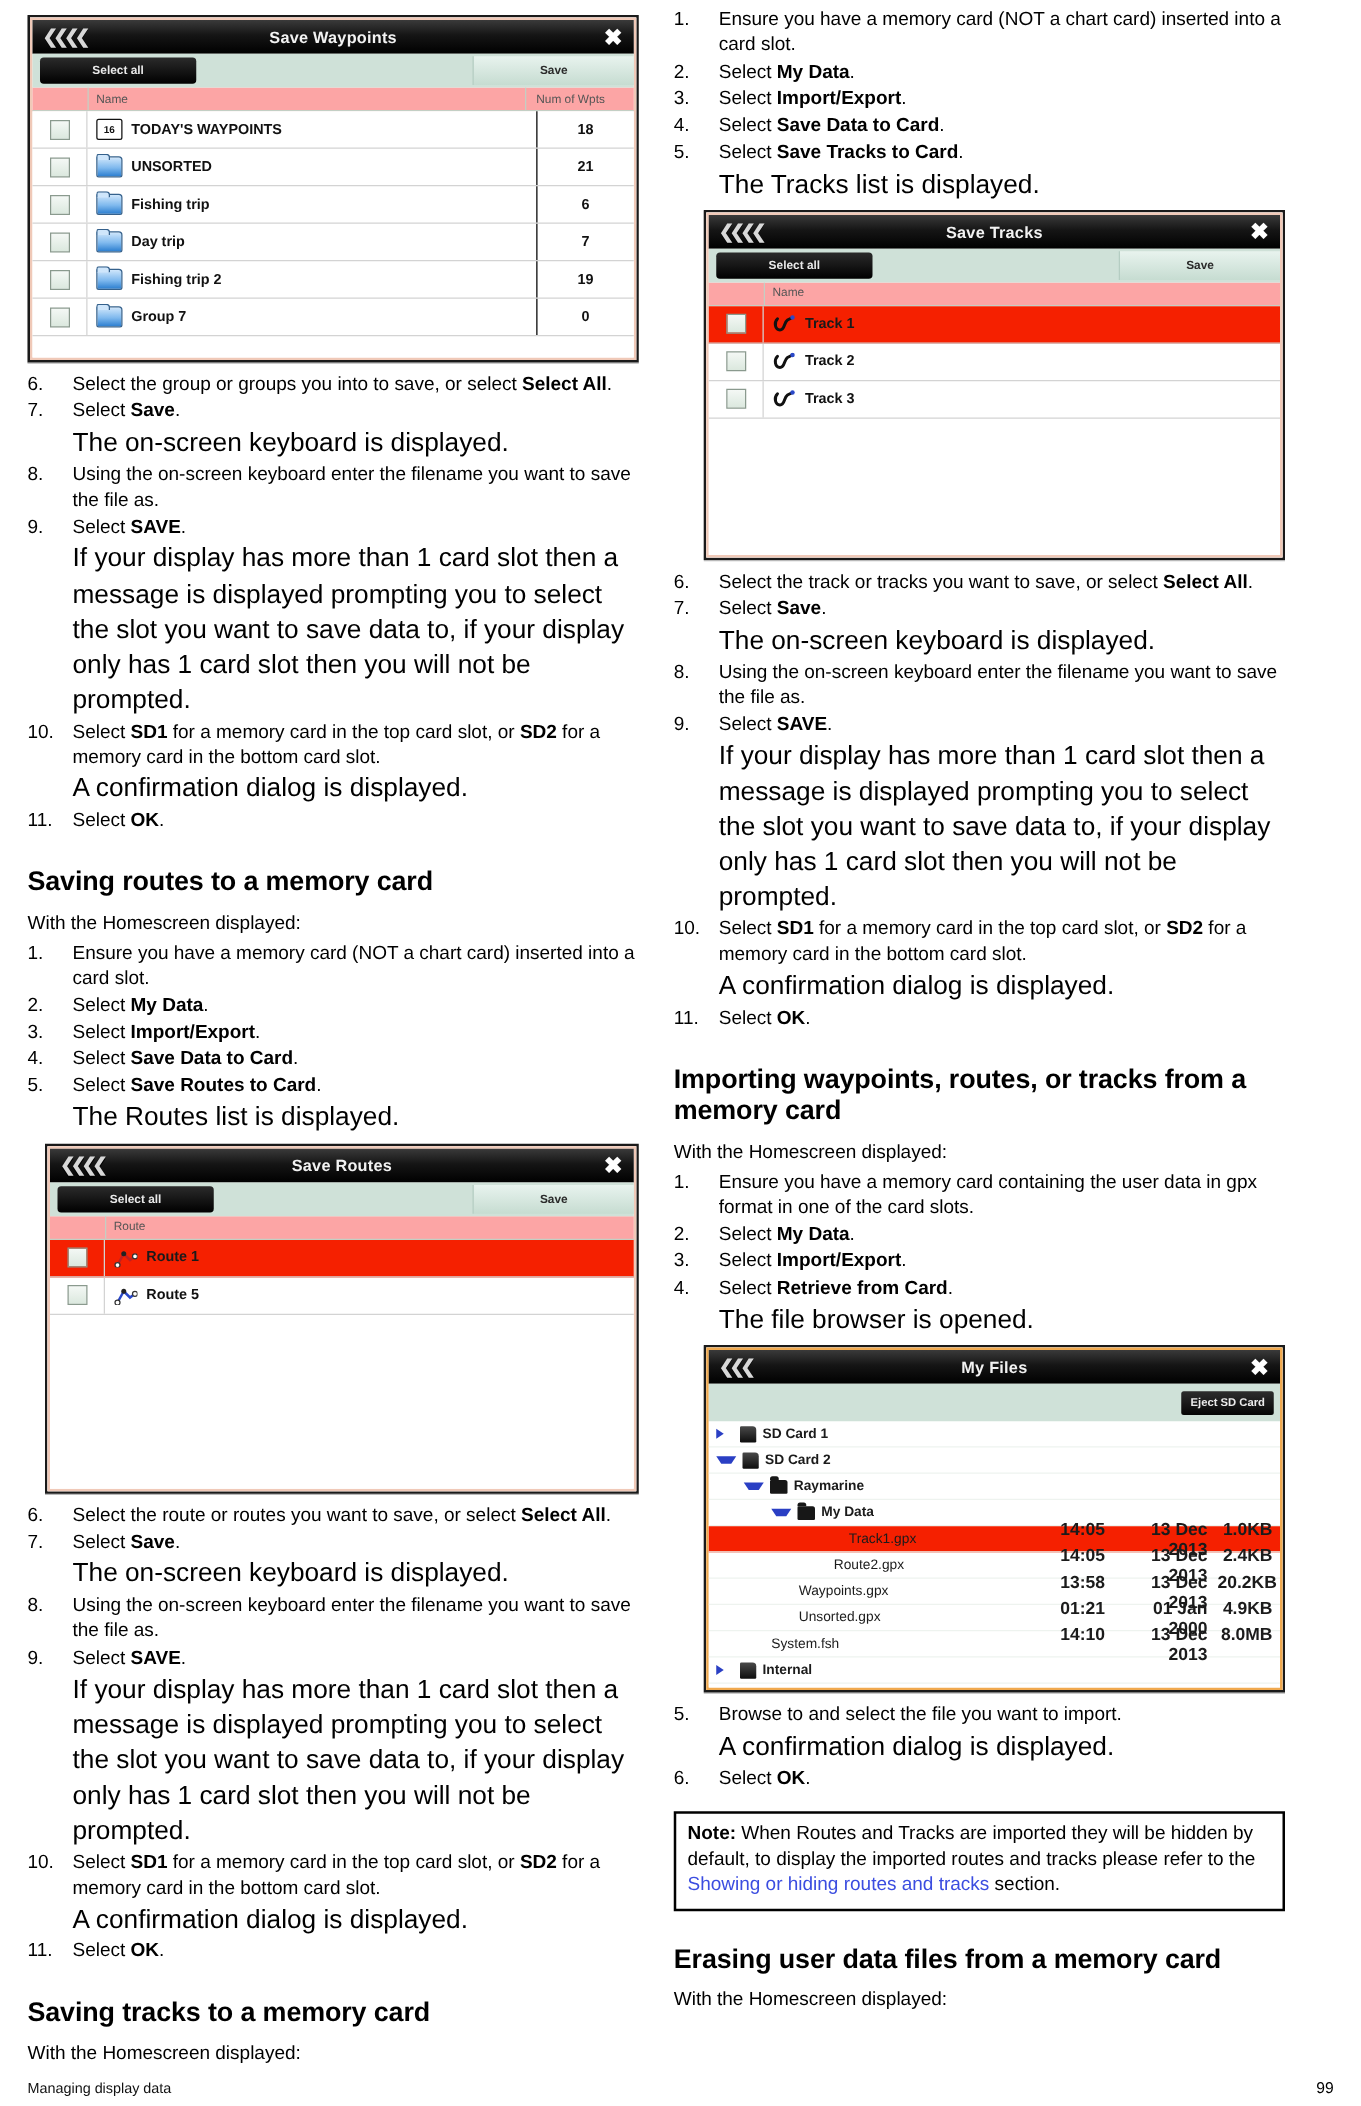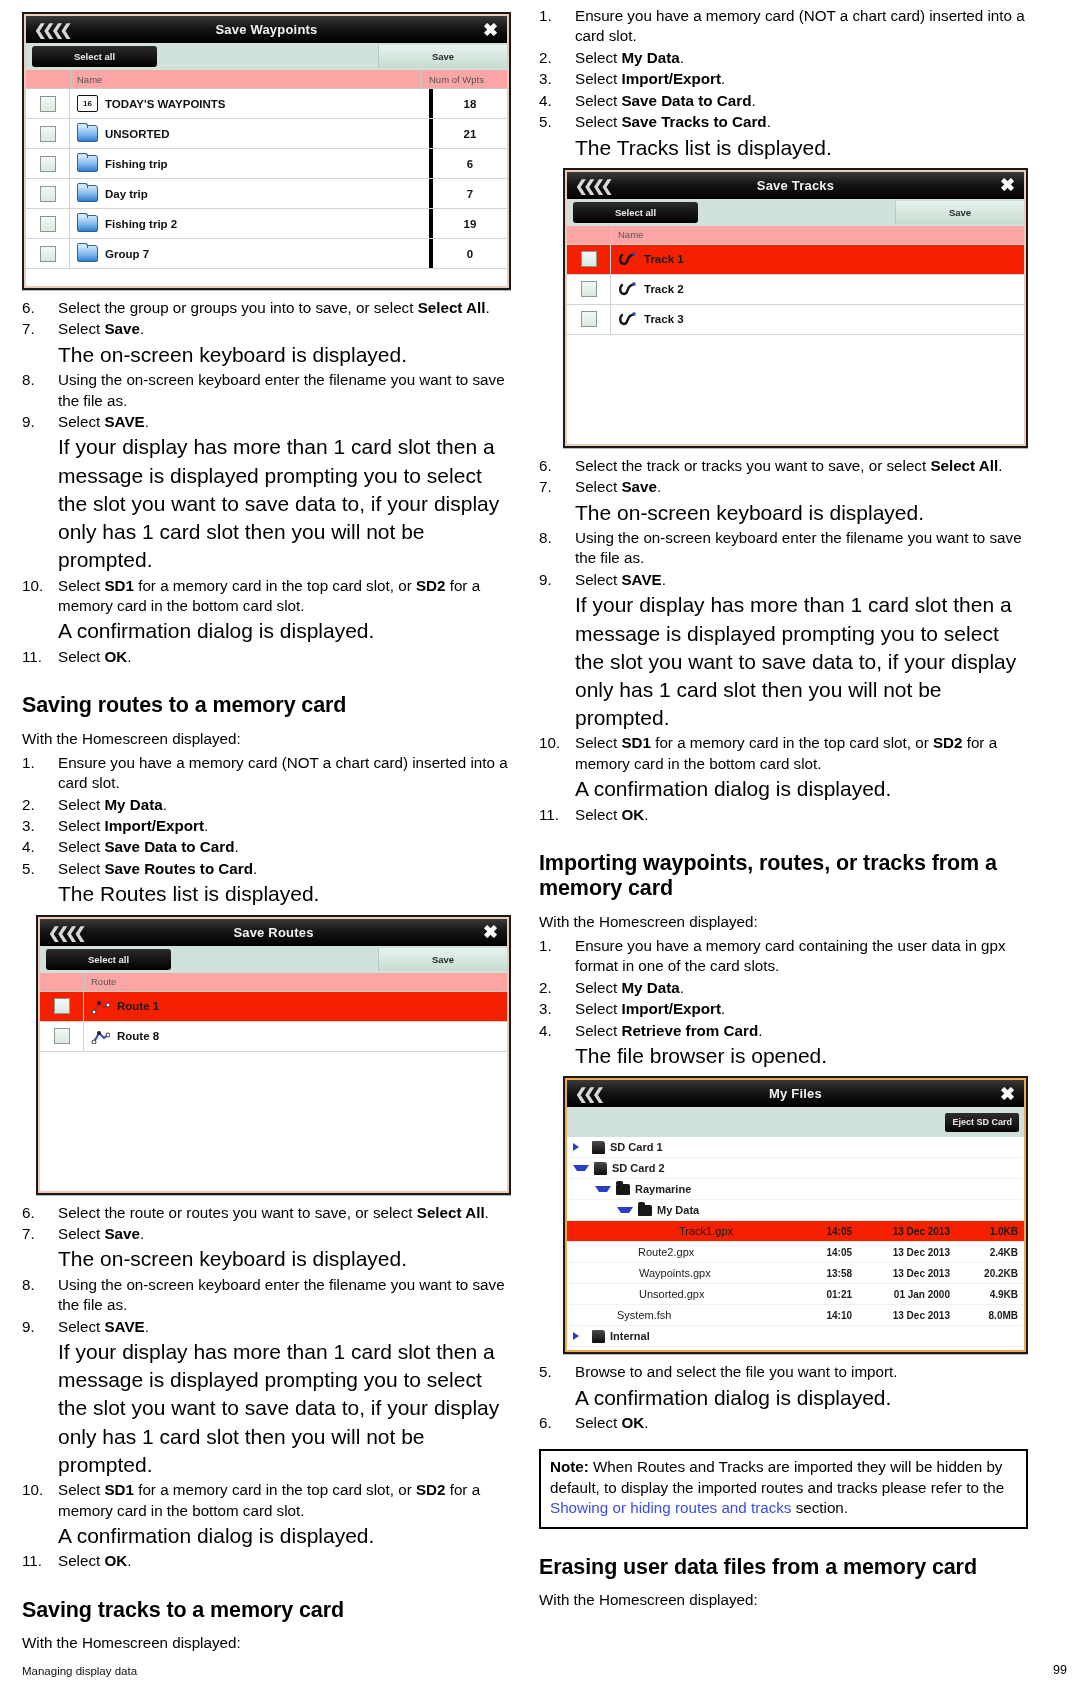--- a/index.html
+++ b/index.html
@@ -214,21 +214,21 @@
   }
   .cb {
     width: 14px; height: 14px;
     background: linear-gradient(#f4f8f5, #dbe8de);
     border: 1px solid #8a9a8e;
   }
   .row .nm-cell { flex: 1 1 auto; display: flex; align-items: center; padding-left: 7px; gap: 7px; }
   .row .num-cell {
     width: 78px; flex: 0 0 78px;
     text-align: center;
-    border-left: 4px solid #000000;
+    border-left: 1px solid #000000;
     height: 100%;
     display: flex; align-items: center; justify-content: center;
     box-sizing: border-box;
   }
   .empty-fill { flex: 1 1 auto; background: #fff; }
 
   
   .ico { width: 19px; height: 15px; position: relative; flex: 0 0 19px; }
   .ico-cal {
     background: #fff;
@@ -297,21 +297,21 @@
     align-items: center;
     font-size: 11px;
     font-weight: bold;
     color: #1b1b1b;
     border-bottom: 1px solid #eef3ef;
     padding-right: 6px;
   }
   .trow.file { font-weight: normal; }
   .trow.sel { background: #f52000; }
   .trow .tname { display: flex; align-items: center; gap: 5px; }
-  .trow .meta { margin-left: auto; display: flex; gap: 24px; font-size: 10px; font-weight: bold; }
+  .trow .meta { margin-left: auto; display: flex; gap: 8px; font-size: 14px; font-weight: bold; }
   .trow .meta .t { width: 38px; text-align: right; }
   .trow .meta .d { width: 74px; text-align: right; }
   .trow .meta .s { width: 44px; text-align: right; }
 
   
   .footer {
     position: absolute;
     left: 22px;
     bottom: 8px;
     width: 1045px;
@@ -479,21 +479,21 @@
                 </div>
               <div class="nm-cell">
                 <span class="ico ico-route">
                   <svg width="19" height="15" viewBox="0 0 19 15">
                       <polyline points="3,13 8,4 13,9 17,6" fill="none" stroke="#2a48c8" stroke-width="2"></polyline>
                       <circle cx="3" cy="13" r="2" fill="#fff" stroke="#333"></circle>
                       <circle cx="8" cy="4" r="2" fill="#222"></circle>
                       <circle cx="17" cy="6" r="2" fill="#fff" stroke="#333"></circle>
                     </svg>
                 </span>
-                <span>Route 8</span>
+                <span>Route 5</span>
               </div>
             </div>
             <div class="empty-fill"></div>
           </div>
         </div>
       </div>
 
       <ol class="steps">
         <li><span class="num">6.</span><span><span>Select the route or routes you want to save, or select </span><b>Select All</b><span>.</span></span></li>
         <li><span class="num">7.</span><span><span>Select </span><b>Save</b><span>.</span></span></li>
@@ -661,21 +661,21 @@
               <div class="tname" style="padding-left:72px;margin-left:40px;">
                 <span>Track1.gpx</span>
               </div>
               <div class="meta">
                 <span class="t">14:05</span>
                 <span class="d">13 Dec 2013</span>
                 <span class="s">1.0KB</span>
               </div>
             </div>
             <div class="trow file">
-              <div class="tname" style="padding-left:71px;">
+              <div class="tname" style="padding-left:100px;">
                 <span>Route2.gpx</span>
               </div>
               <div class="meta">
                 <span class="t">14:05</span>
                 <span class="d">13 Dec 2013</span>
                 <span class="s">2.4KB</span>
               </div>
             </div>
             <div class="trow file">
               <div class="tname" style="padding-left:72px;">

